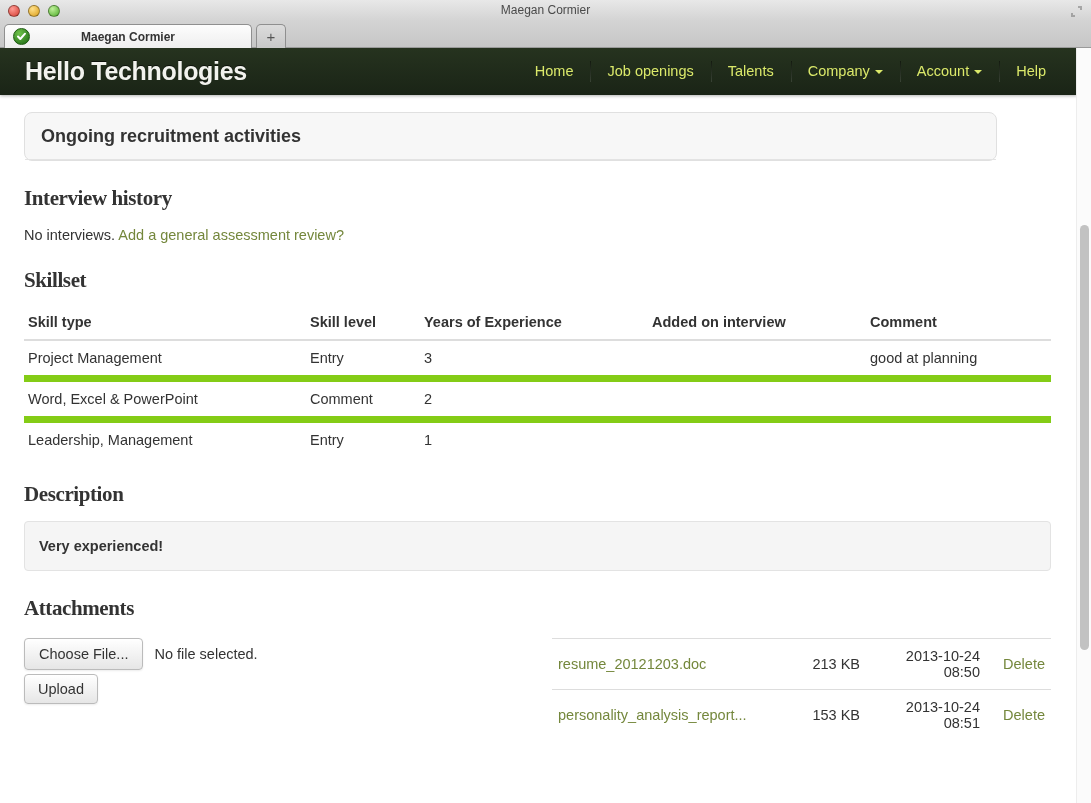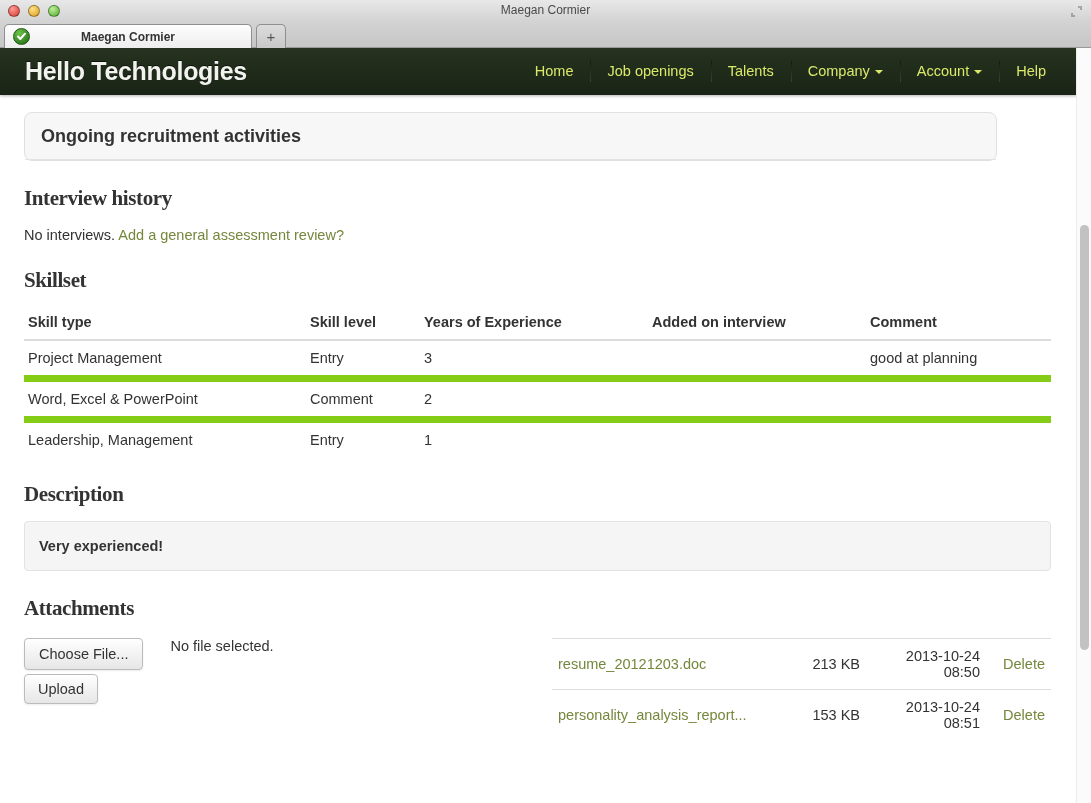--- a/index.html
+++ b/index.html
@@ -187,21 +187,21 @@
   #desc-well {
     margin-top: 15px; width: 1027px; min-height: 42px;
     background: #f5f5f5; border: 1px solid #e3e3e3; border-radius: 4px;
     padding: 16px 14px;
     font-size: 14.5px; font-weight: bold; color: #333;
   }
 
   
   #attach-row { position: relative; margin-top: 18px; height: 90px; }
   #upload-box { position: absolute; left: 0; top: 0; }
-  #file-line { display: flex; gap: 27px; }
+  #file-line { display: flex; align-items: center; gap: 11px; }
   #file-status { font-size: 14.5px; color: #333; }
   #btn-upload { margin-top: 4px; padding: 6px 13px; }
 
   #attach-table {
     position: absolute; left: 528px; top: 0;
     border-collapse: collapse; width: 499px;
   }
   #attach-table td {
     font-size: 14.5px; color: #333;
     padding: 9px 6px; border-top: 1px solid #dddddd;

